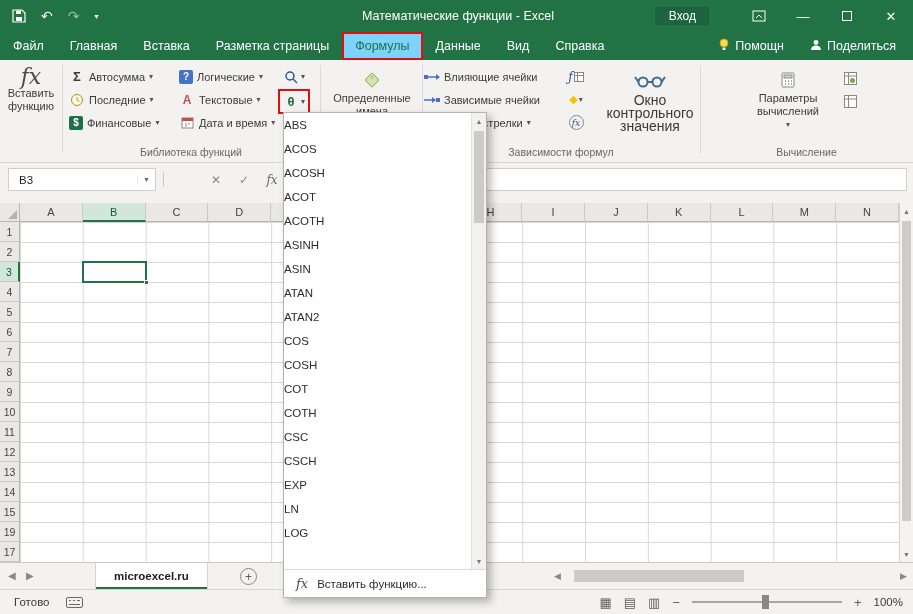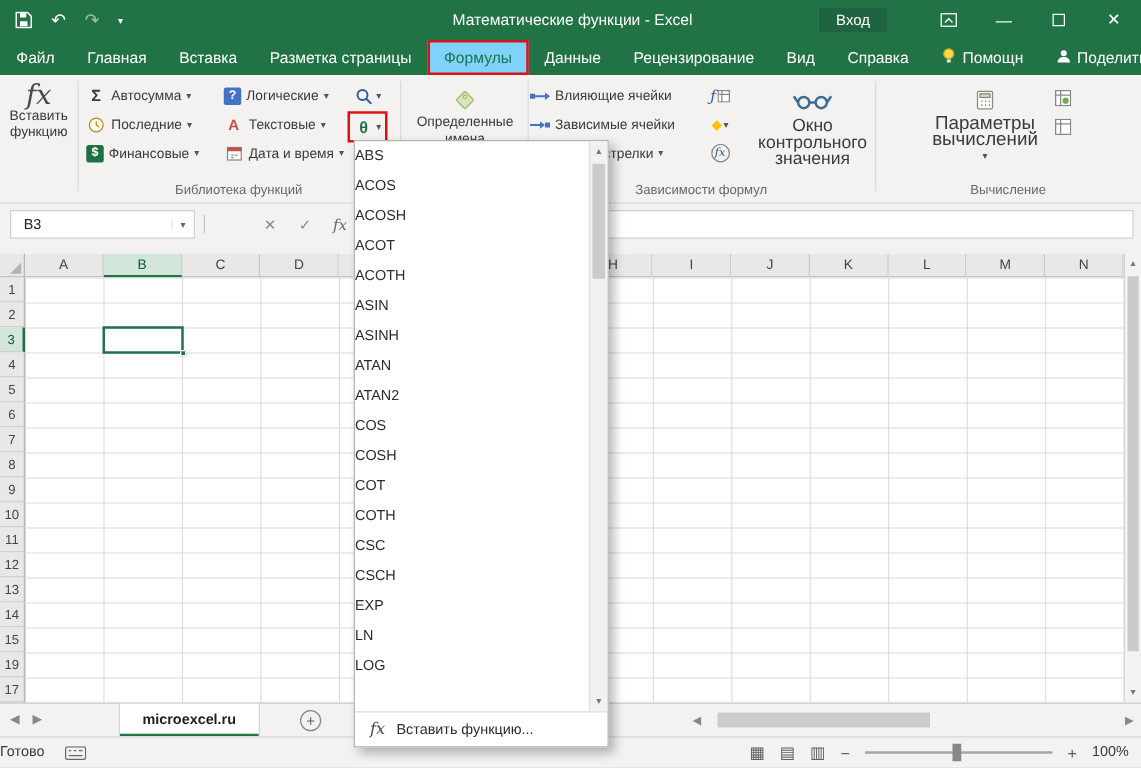--- a/index.html
+++ b/index.html
@@ -98,21 +98,21 @@
   #addsheet { position:absolute; left:240px; top:5px; width:17px; height:17px; border:1px solid #8a8886;
               border-radius:50%; color:#5f5e5c; display:flex; align-items:center; justify-content:center;
               font-size:12px; line-height:1; }
   #hscroll { position:absolute; left:552px; right:4px; top:7px; height:13px; }
   #hscroll .harr { position:absolute; top:1px; color:#8a8886; font-size:9px; }
   #hthumb { position:absolute; left:22px; top:0; width:170px; height:12px; background:#cdcbc9; }
 
   
   #statusbar { position:absolute; top:589px; left:0; right:0; height:25px; background:#f3f2f1;
                border-top:1px solid #d6d4d2; display:flex; align-items:center; font-size:11.5px; }
-  #status-ready { margin-left:0; }
+  #status-ready { margin-left:14px; }
   #kbd-ic { margin-left:16px; display:flex; align-items:center; }
   #sb-right { margin-left:auto; margin-right:10px; display:flex; align-items:center; gap:12px; }
   .viewic { font-size:13px; color:#5f5e5c; }
   #zoom-track { position:relative; width:150px; height:2px; background:#a8a6a4; }
   #zoom-thumb { position:absolute; left:70px; top:-6px; width:7px; height:14px; background:#8a8886; }
   .zoomsign { font-size:13px; color:#5f5e5c; }
 
   
   #fn-dropdown { position:absolute; left:283px; top:112px; width:204px; background:#fff;
                  border:1px solid #b5b3b1; box-shadow:4px 4px 8px rgba(0,0,0,.28); z-index:50; }
@@ -177,23 +177,20 @@
           <span>Разметка страницы</span>
         </div>
         <div class="tab active">
           <span>Формулы</span>
           <span class="red-box"></span>
         </div>
         <div class="tab">
           <span>Данные</span>
         </div>
         <div class="tab">
-          <span>Рецензирование</span>
-        </div>
-        <div class="tab">
           <span>Вид</span>
         </div>
         <div class="tab">
           <span>Справка</span>
         </div>
       </div>
     <div id="tabs-right">
         <div class="tab">
           <span class="tab-ic"><svg width="12" height="13" viewBox="0 0 12 13">
               <circle cx="6" cy="5" r="4" fill="#ffd84d" stroke="#c8a415"></circle>
@@ -361,21 +358,21 @@
     <div class="glabel" style="left:422px;width:278px">Зависимости формул</div>
 
     <div class="bigbtn" style="left:744px;width:88px;height:94px">
       <span class="ric" style="margin:8px 0 4px">
         <svg width="16" height="16" viewBox="0 0 16 16">
             <rect x="2" y="1" width="12" height="14" rx="1" fill="#fff" stroke="#8a8886"></rect>
             <rect x="4" y="3" width="8" height="3" fill="#c6e0b4" stroke="#8a8886"></rect>
             <path d="M5 9h1M8 9h1M11 9h1M5 12h1M8 12h1M11 12h1" stroke="#8a8886" stroke-width="1.4"></path>
           </svg>
       </span>
-      <span style="font-size:15px">Параметры вычислений</span>
+      <span style="font-size:11px">Параметры вычислений</span>
       <span class="dd">▾</span>
     </div>
     <div class="rcol" style="left:838px;top:8px">
       <div class="sqbtn">
         <svg width="13" height="13" viewBox="0 0 13 13">
             <rect x="0.5" y="0.5" width="12" height="12" fill="#fff" stroke="#8a8886"></rect>
             <path d="M0 4h13M4.5 0v13" stroke="#8a8886"></path>
             <circle cx="8.5" cy="8.5" r="2.5" fill="#70ad47"></circle>
           </svg>
       </div>
@@ -484,22 +481,22 @@
     </div>
   </div>
 
   <div id="fn-dropdown">
     <div id="fn-list">
       <div class="fn-item">ABS</div>
         <div class="fn-item">ACOS</div>
         <div class="fn-item">ACOSH</div>
         <div class="fn-item">ACOT</div>
         <div class="fn-item">ACOTH</div>
+        <div class="fn-item">ASINH</div>
         <div class="fn-item">ASIN</div>
-        <div class="fn-item">ASINH</div>
         <div class="fn-item">ATAN</div>
         <div class="fn-item">ATAN2</div>
         <div class="fn-item">COS</div>
         <div class="fn-item">COSH</div>
         <div class="fn-item">COT</div>
         <div class="fn-item">COTH</div>
         <div class="fn-item">CSC</div>
         <div class="fn-item">CSCH</div>
         <div class="fn-item">EXP</div>
         <div class="fn-item">LN</div>

